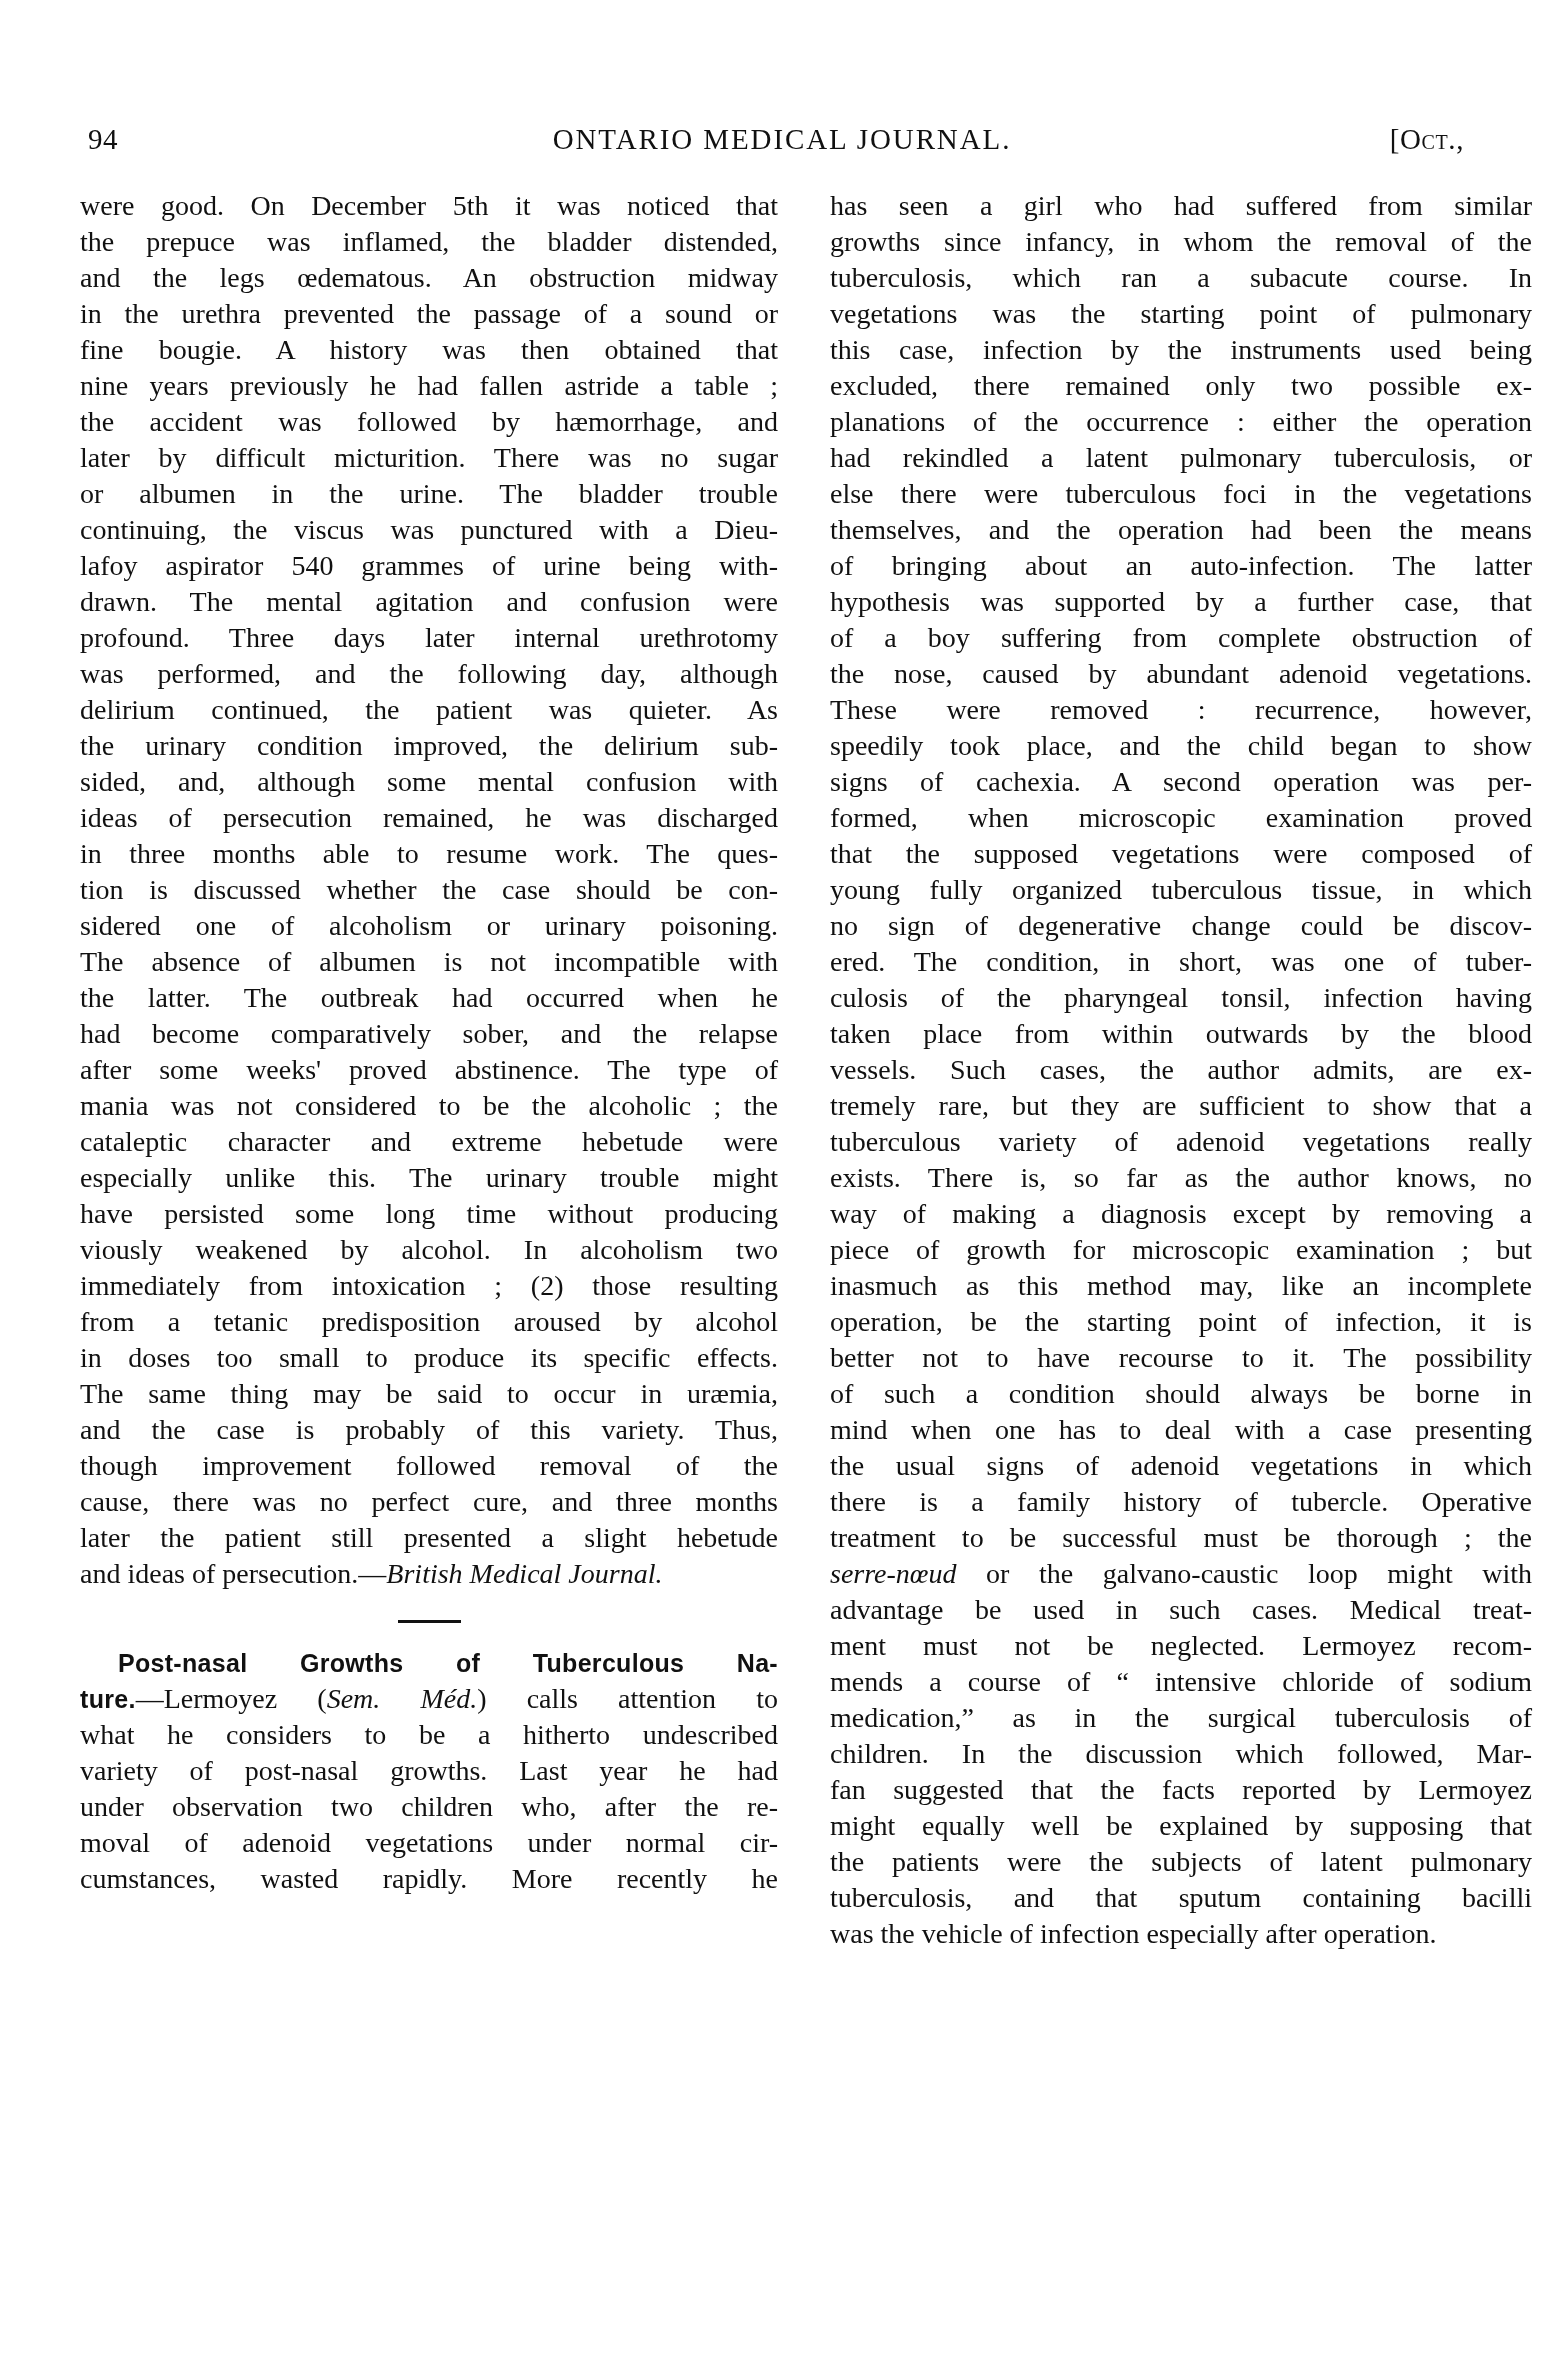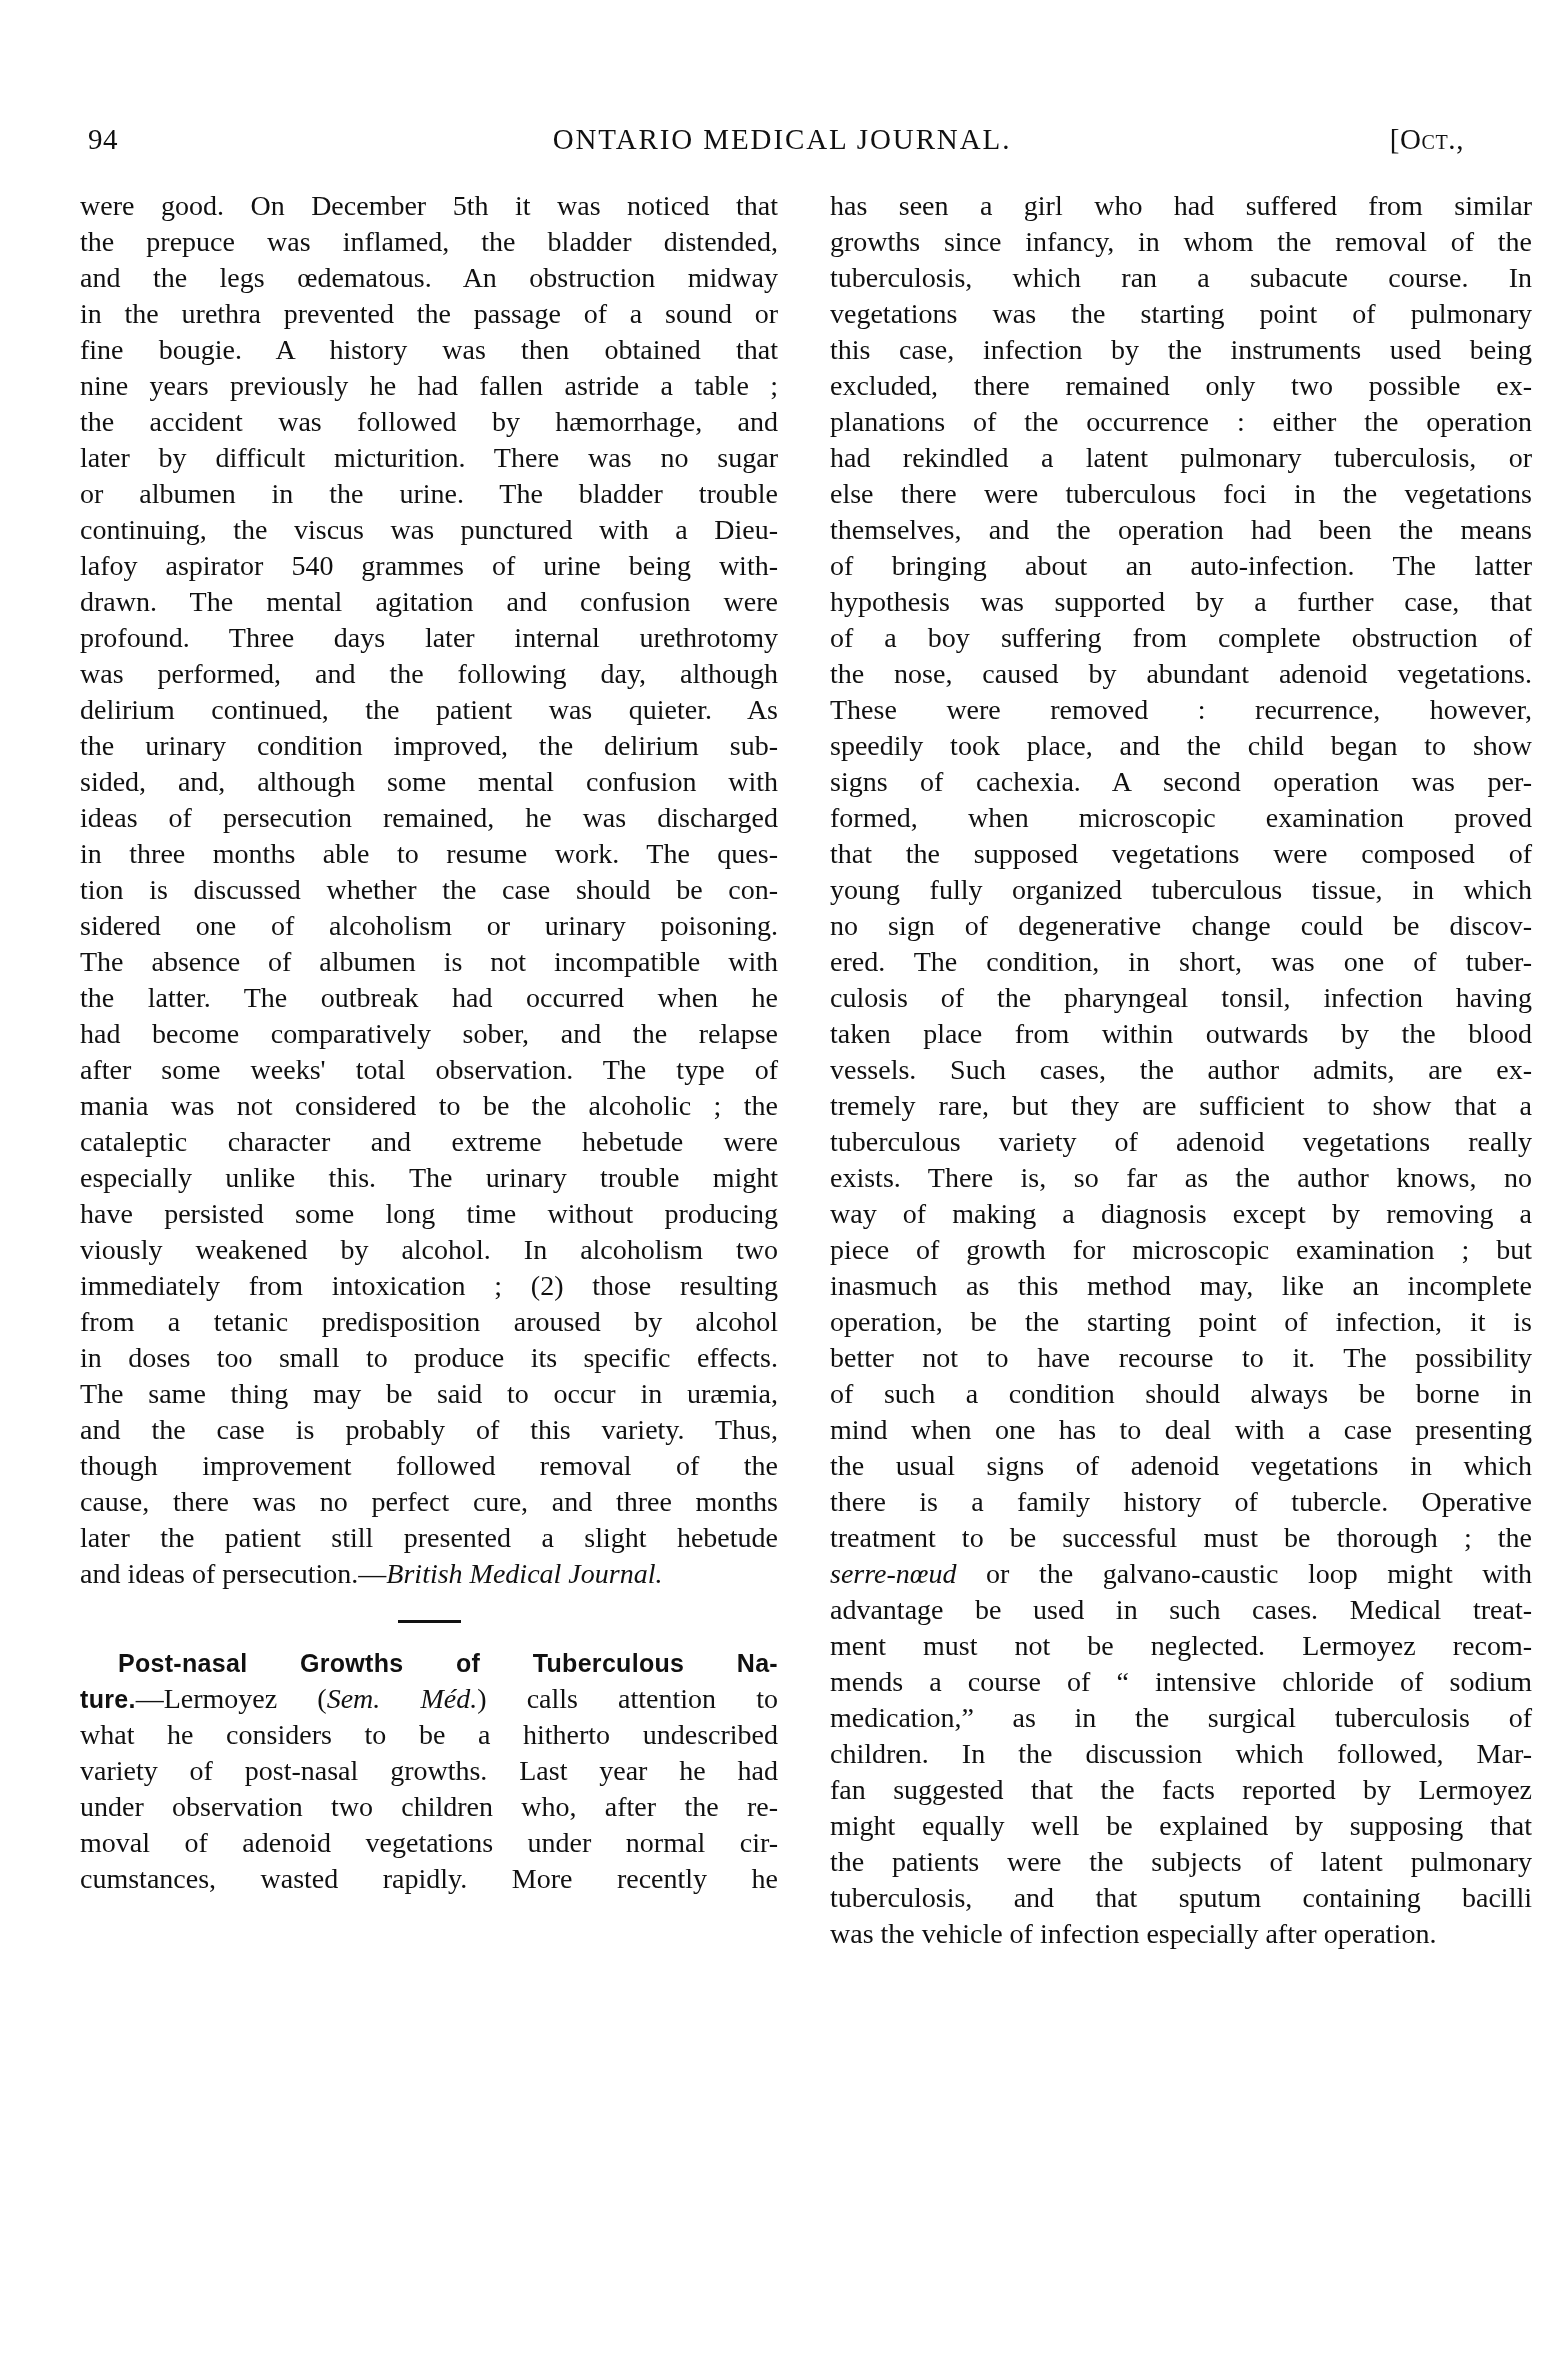--- a/index.html
+++ b/index.html
@@ -62,21 +62,21 @@
       <span class="line">delirium continued, the patient was quieter.  As</span>
       <span class="line">the urinary condition improved, the delirium sub-</span>
       <span class="line">sided, and, although some mental confusion with</span>
       <span class="line">ideas of persecution remained, he was discharged</span>
       <span class="line">in three months able to resume work.  The ques-</span>
       <span class="line">tion is discussed whether the case should be con-</span>
       <span class="line">sidered one of alcoholism or urinary poisoning.</span>
       <span class="line">The absence of albumen is not incompatible with</span>
       <span class="line">the latter.  The outbreak had occurred when he</span>
       <span class="line">had become comparatively sober, and the relapse</span>
-      <span class="line">after some weeks' total observation.  The type of</span>
+      <span class="line">after some weeks' proved abstinence.  The type of</span>
       <span class="line">mania was not considered to be the alcoholic ; the</span>
       <span class="line">cataleptic character and extreme hebetude were</span>
       <span class="line">especially unlike this.  The urinary trouble might</span>
       <span class="line">have persisted some long time without producing</span>
       <span class="line">viously weakened by alcohol.  In alcoholism two</span>
       <span class="line">immediately from intoxication ; (2) those resulting</span>
       <span class="line">from a tetanic predisposition aroused by alcohol</span>
       <span class="line">in doses too small to produce its specific effects.</span>
       <span class="line">The same thing may be said to occur in uræmia,</span>
       <span class="line">and the case is probably of this variety.  Thus,</span>

